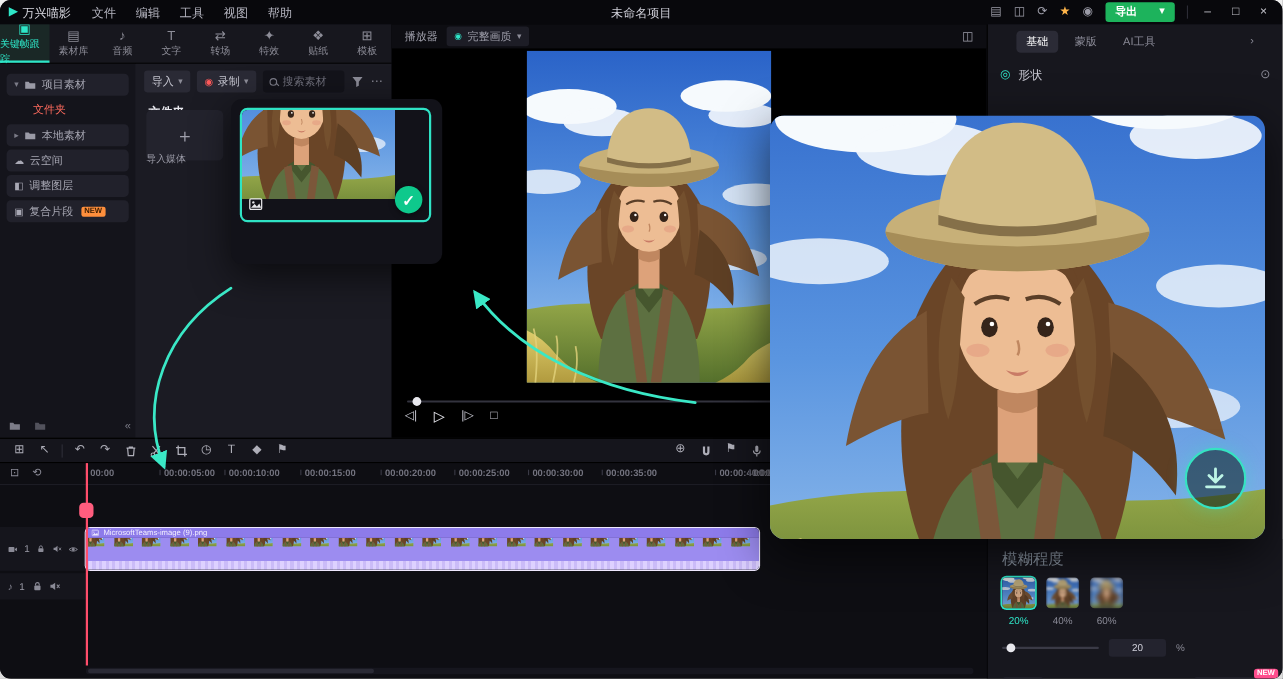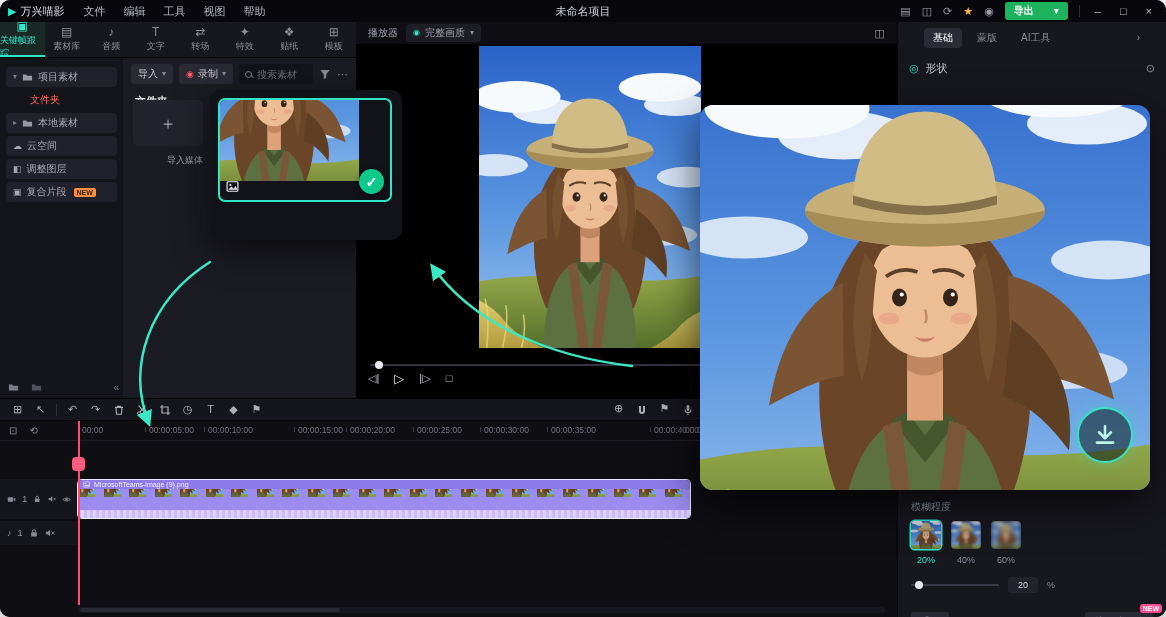--- a/index.html
+++ b/index.html
@@ -39,21 +39,21 @@
   .btn-dark{background:#2a2a35;border-radius:3px;font-size:10px;color:#c6c6d0;padding:3px 7px;display:flex;align-items:center;gap:4px;cursor:pointer;white-space:nowrap}
   .btn-dark .caret{font-size:8px;color:#8d8d98}
   .rec-dot{color:#ff5a5a;font-size:9px}
   .search{flex:1;background:#13131a;border-radius:3px;height:20px;display:flex;align-items:center;gap:5px;padding:0 6px;min-width:70px}
   .mag{width:7px;height:7px;border:1.4px solid #7c7c88;border-radius:50%;position:relative;flex:none}
   .mag::after{content:"";position:absolute;width:4px;height:1.4px;background:#7c7c88;transform:rotate(45deg);right:-3px;bottom:-1px}
   .search input{background:none;border:none;outline:none;color:#c6c6d0;font-size:10px;width:100%}
   .search input::placeholder{color:#6e6e7a}
   .mc-section{font-size:11px;font-weight:bold;color:#e8e8ee;padding:4px 12px}
   .import-tile{position:absolute;left:10px;top:42px;width:70px;height:46px;background:#23232d;border-radius:5px;display:flex;align-items:center;justify-content:center;color:#a0a0ac;font-size:17px;cursor:pointer}
-  .import-label{position:absolute;left:10px;top:96px;width:70px;text-align:right;font-size:9px;color:#9a9aa6}
+  .import-label{position:absolute;left:10px;top:80px;width:70px;text-align:left;font-size:9px;color:#9a9aa6}
 
   
   .media-card{position:absolute;left:210px;top:90px;width:192px;height:150px;background:#121219;border-radius:10px;box-shadow:0 10px 34px rgba(0,0,0,.6);z-index:50;padding:8px}
   .media-thumb{position:relative;width:174px;height:104px;border:2px solid #2fe3c5;border-radius:7px;overflow:hidden}
   .media-thumb svg.fill{width:100%;height:100%;display:block}
   .thumb-type{position:absolute;left:6px;bottom:5px;color:#f2f2f6;opacity:.95}
   .check-badge{position:absolute;right:6px;bottom:6px;width:25px;height:25px;border-radius:50%;background:#0ec98c;color:#fff;display:flex;align-items:center;justify-content:center;font-size:14px;font-weight:bold;box-shadow:0 2px 6px rgba(0,0,0,.4)}
   .media-name{font-size:13px;color:#f0f0f4;padding:9px 2px 0;white-space:nowrap;overflow:hidden}
 
   
@@ -74,49 +74,49 @@
   .rp-tabs{display:flex;gap:6px;padding:6px 9px;border-bottom:1px solid #22222b}
   .rp-tab{font-size:11px;padding:3px 11px;border-radius:4px;color:#8a8a96;cursor:pointer}
   .rp-tab.active{background:#2a3a38;color:#e9fffb;box-shadow:inset 0 0 0 1px #24564e}
   .rp-subtabs{display:flex;align-items:center;gap:6px;padding:6px 26px}
   .rp-subtab{font-size:10px;padding:3px 9px;border-radius:4px;color:#8a8a96;cursor:pointer}
   .rp-subtab.active{background:#2b2b36;color:#fff}
   .rp-chevron{margin-left:auto;color:#8a8a96;font-size:10px}
   .rp-shape{display:flex;align-items:center;gap:7px;padding:7px 11px;font-size:11px;color:#c6c6d0}
   .rp-shape .right{margin-left:auto;color:#8a8a96}
   .rp-bottom{position:absolute;left:0;right:0;top:468px;bottom:0;background:#17171e;padding:6px 0}
-  .blur-label{font-size:10px;color:#8f9aa8;padding:4px 13px}
+  .blur-label{font-size:14px;color:#8f9aa8;padding:4px 13px}
   .blur-tiles{display:flex;gap:10px;padding:3px 13px}
   .blur-tile{width:30px;height:28px;background:#23232d;border-radius:4px;overflow:hidden;cursor:pointer;position:relative}
   .blur-tile svg{width:100%;height:100%;opacity:.85}
   .blur-tile.sel{box-shadow:0 0 0 1.5px #2ee6c8}
   .b1 svg{filter:blur(1px)} .b2 svg{filter:blur(2px)}
   .blur-pcts{display:flex;gap:10px;padding:3px 13px;font-size:9px;color:#8a8a96}
   .blur-pcts span{width:30px;text-align:center}
   .blur-pcts span.sel{color:#2ee6c8}
   .blur-slider-row{display:flex;align-items:center;gap:9px;padding:9px 13px}
   .slider{position:relative;width:88px;height:2px;background:#3a3a46;border-radius:1px;cursor:pointer}
   .slider .knob{position:absolute;left:4px;top:-3px;width:8px;height:8px;border-radius:50%;background:#e8e8ee}
-  .val-box{width:30px;height:16px;background:#23232e;border-radius:3px;font-size:9px;display:flex;align-items:center;justify-content:center;color:#d0d0da}
+  .val-box{width:52px;height:16px;background:#23232e;border-radius:3px;font-size:9px;display:flex;align-items:center;justify-content:center;color:#d0d0da}
   .unit{font-size:9px;color:#8a8a96}
   .rp-buttons{display:flex;justify-content:space-between;align-items:center;padding:8px 13px;margin-top:2px}
   .btn-sm{background:#2a2a35;border-radius:3px;font-size:10px;color:#d0d0d8;padding:3px 9px;cursor:pointer;position:relative}
   .new-pink{position:absolute;top:-8px;right:-9px;background:#ff4d8d;font-size:7px;color:#fff;padding:1px 3px;border-radius:3px;font-weight:bold}
 
   
   .timeline{position:absolute;left:0;top:398px;width:897px;bottom:0;background:#0e0e13;border-top:1px solid #000}
   .tl-toolbar{height:22px;background:#15151c;display:flex;align-items:center;padding:0 6px;border-bottom:1px solid #000}
   .tli{width:23px;text-align:center;font-size:11px;color:#aeaeb8;cursor:pointer}
   .tl-divider{width:1px;height:12px;background:#2e2e38;margin:0 4px}
   .tl-right{margin-left:auto;display:flex;margin-right:192px}
   .tl-ruler{position:relative;height:20px;border-bottom:1px solid #1c1c24}
   .ruler-gutter{position:absolute;left:0;top:0;width:78px;height:100%;display:flex;align-items:center;gap:12px;padding-left:9px;color:#8a8a96;font-size:10px}
   .rlabel{position:absolute;top:4px;display:flex;gap:3px;font-size:8.5px;color:#73737f}
   .rlabel i{width:1px;height:5px;background:#3a3a46;margin-top:2px}
-  .rlabel b{font-weight:normal}
+  .rlabel b{font-weight:bold}
   .tl-body{position:absolute;left:0;top:42px;right:0;bottom:0}
   .th-row{position:absolute;left:0;width:78px;background:#15151c;display:flex;align-items:center;gap:6px;padding:0 7px;font-size:9px;color:#8a8a96}
   .th-row .tno{color:#9a9aa6}
   .clip{position:absolute;left:78px;top:39px;width:612px;height:38px;border-radius:4px;overflow:hidden;box-shadow:0 0 0 1px #efe9ff;cursor:pointer}
   .clip-top{height:9px;background:#8d7bea;font-size:7px;color:#f3f0ff;display:flex;align-items:center;padding:0 5px;gap:4px;white-space:nowrap;overflow:hidden}
   .clip-thumbs{height:21px;display:flex;overflow:hidden;background:#9c8cf0}
   .clip-thumbs svg{width:25.5px;height:21px;flex:none;display:block}
   .clip-bottom{height:8px;background:repeating-linear-gradient(90deg,#cbbcf8 0 3px,#ddd1ff 3px 6px)}
   .playhead-line{position:absolute;left:78px;top:22px;bottom:12px;width:2px;background:#ff4d6b;z-index:6}
   .playhead-handle{position:absolute;left:72px;top:58px;width:13px;height:14px;background:#ff5d7e;border-radius:4px;z-index:7;cursor:grab}
@@ -498,21 +498,21 @@
           <b>00:00</b>
         </span>
       <span class="rlabel" style="left:145px">
           <i></i>
           <b>00:00:05:00</b>
         </span>
       <span class="rlabel" style="left:204px">
           <i></i>
           <b>00:00:10:00</b>
         </span>
-      <span class="rlabel" style="left:294px">
+      <span class="rlabel" style="left:273px">
           <i></i>
           <b>00:00:15:00</b>
         </span>
       <span class="rlabel" style="left:346px">
           <i></i>
           <b>00:00:20:00</b>
         </span>
       <span class="rlabel" style="left:413px">
           <i></i>
           <b>00:00:25:00</b>

